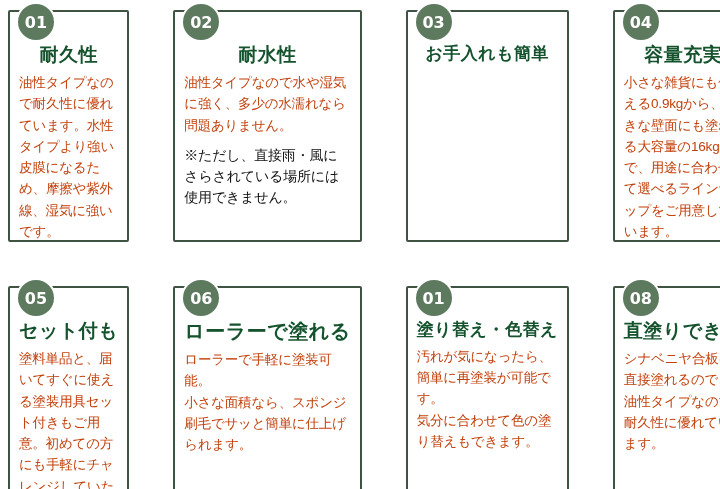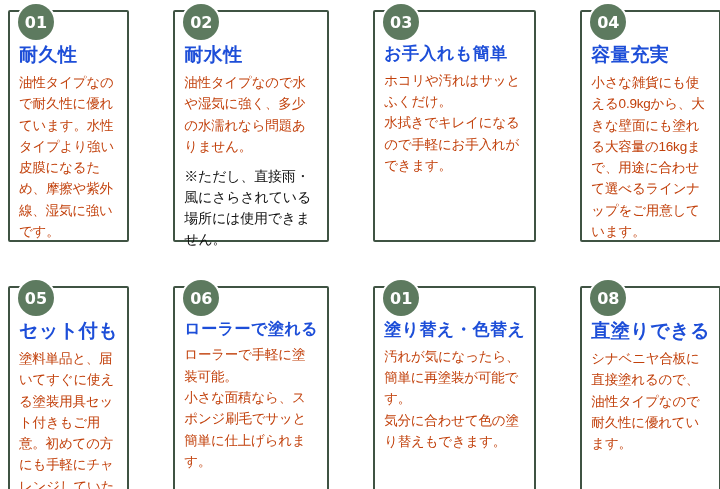--- a/index.html
+++ b/index.html
@@ -49,33 +49,34 @@
     font-size: 16px;
     font-weight: bold;
     display: flex;
     align-items: center;
     justify-content: center;
     letter-spacing: 0px;
     font-family: "DejaVu Sans", sans-serif;
     box-shadow: 0 0 0 2px #ffffff;
   }
   .title {
+    text-align: center;
     font-size: 19px;
     font-weight: bold;
-    color: #1d4ed8;
+    color: #14532d;
     letter-spacing: 0.5px;
     margin: 2px 0 6px 0;
     line-height: 1.15;
     white-space: nowrap;
   }
   .title.small {
     font-size: 17px;
   }
   .title.xsmall {
-    font-size: 16px;
+    font-size: 20px;
     font-family: Liberation Serif, serif;
   }
   .body {
     font-size: 13.5px;
     line-height: 1.58;
     color: #c2410c;
     letter-spacing: -0.2px;
     white-space: pre-wrap;
   }
   .note {
@@ -103,22 +104,20 @@
     <div class="card">
       <div class="badge">02</div>
       <div class="title">耐水性</div>
       <div class="body">油性タイプなので水や湿気に強く、多少の水濡れなら問題ありません。</div>
       <div class="note">※ただし、直接雨・風にさらされている場所には使用できません。</div>
     </div>
 
     <div class="card">
       <div class="badge">03</div>
       <div class="title small">お手入れも簡単</div>
-      <div class="body">ホコリや汚れはサッとふくだけ。
-水拭きでキレイになるので手軽にお手入れができます。</div>
       <div class="note"></div>
     </div>
 
     <div class="card">
       <div class="badge">04</div>
       <div class="title">容量充実</div>
       <div class="body">小さな雑貨にも使える0.9kgから、大きな壁面にも塗れる大容量の16kgまで、用途に合わせて選べるラインナップをご用意しています。</div>
       <div class="note"></div>
     </div>
 

